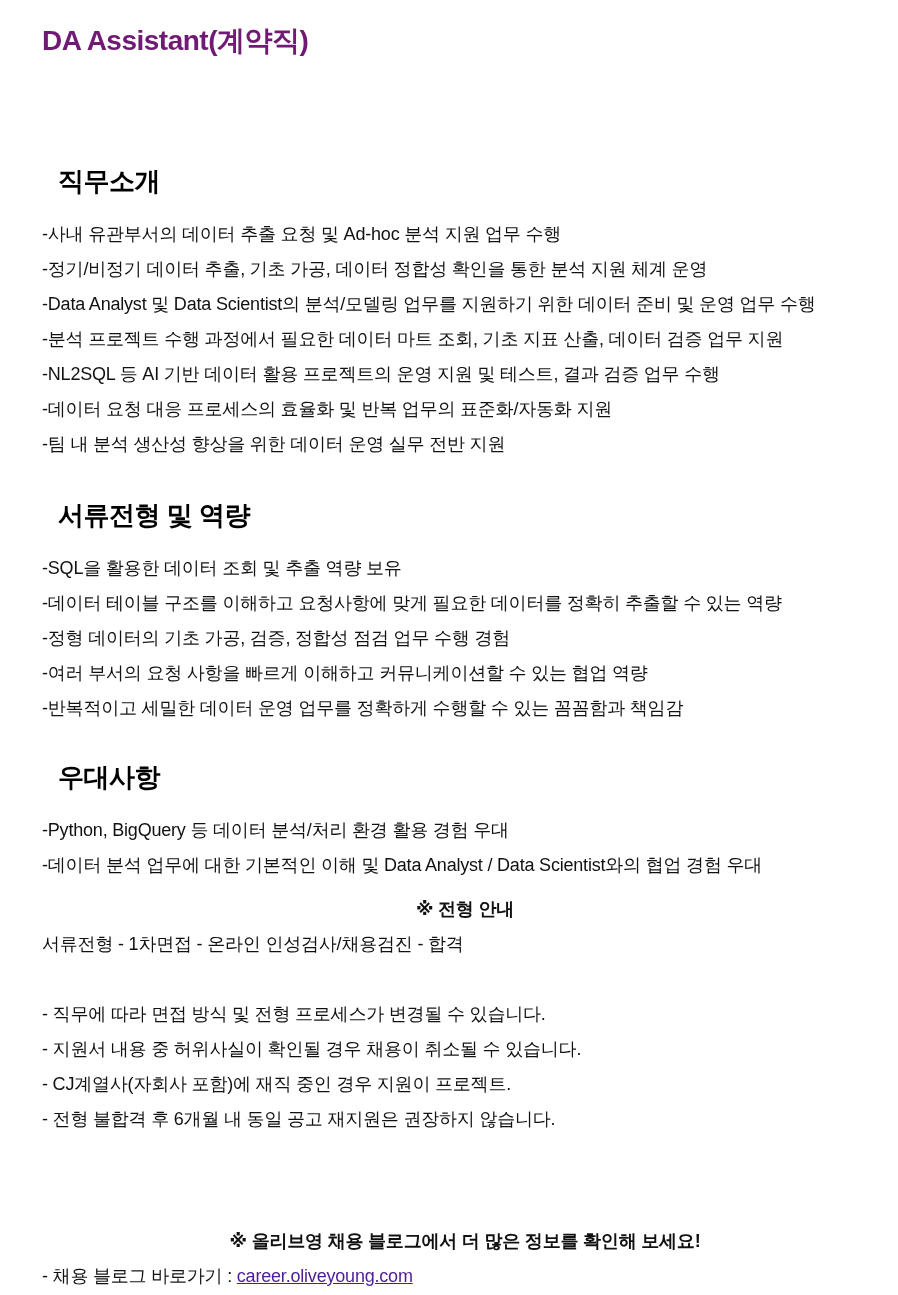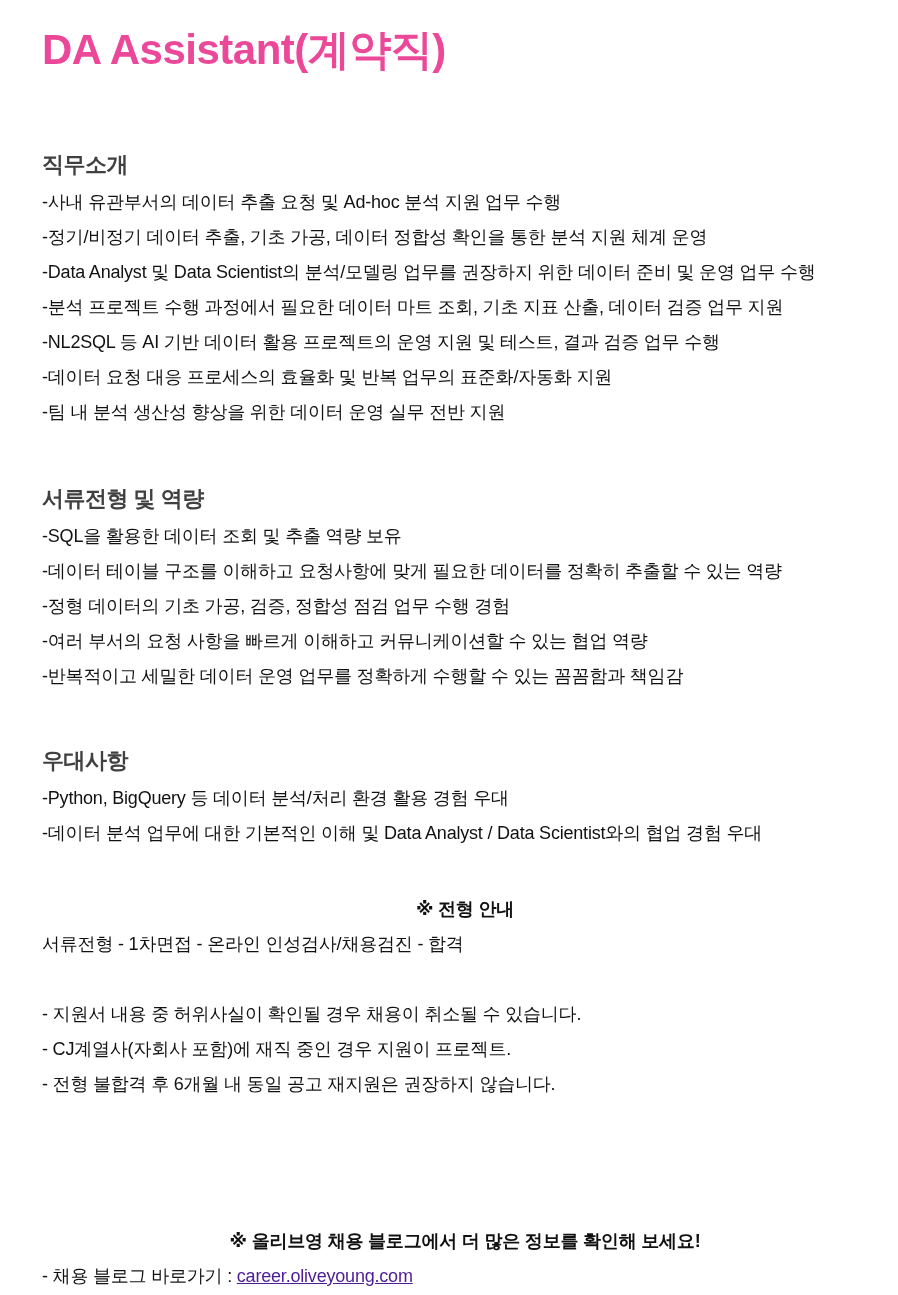--- a/index.html
+++ b/index.html
@@ -12,42 +12,42 @@
       height: 1295px;
       overflow: hidden;
       font-family: "Liberation Sans", "DejaVu Sans", sans-serif;
       color: #111111;
     }
     .page {
       padding: 0 0 0 42px;
       position: relative;
     }
     .title {
-      font-size: 42px;
+      font-size: 28px;
       font-weight: bold;
-      color: #ec4899;
+      color: #701a75;
       margin: 0;
       position: absolute;
       top: 22px;
       left: 42px;
       letter-spacing: -0.5px;
       white-space: nowrap;
     }
     .section {
       position: absolute;
       left: 42px;
       right: 10px;
     }
     .section-heading {
-      font-size: 22px;
+      font-size: 26px;
       font-weight: bold;
-      margin: 0;
+      margin: 16px;
       height: 40px;
       line-height: 40px;
-      color: #404040;
+      color: #000000;
       letter-spacing: -0.5px;
     }
     .line {
       font-size: 18px;
       line-height: 35px;
       height: 35px;
       white-space: nowrap;
       color: #111111;
       letter-spacing: -0.2px;
     }
@@ -65,21 +65,21 @@
 <body>
 
 <div class="page">
 
   <h1 class="title">DA Assistant(계약직)</h1>
 
   <div class="section" style="top:145px;">
     <h2 class="section-heading">직무소개</h2>
     <div class="line">-사내 유관부서의 데이터 추출 요청 및 Ad-hoc 분석 지원 업무 수행</div>
     <div class="line">-정기/비정기 데이터 추출, 기초 가공, 데이터 정합성 확인을 통한 분석 지원 체계 운영</div>
-    <div class="line">-Data Analyst 및 Data Scientist의 분석/모델링 업무를 권장하지 위한 데이터 준비 및 운영 업무 수행</div>
+    <div class="line">-Data Analyst 및 Data Scientist의 분석/모델링 업무를 지원하기 위한 데이터 준비 및 운영 업무 수행</div>
     <div class="line">-분석 프로젝트 수행 과정에서 필요한 데이터 마트 조회, 기초 지표 산출, 데이터 검증 업무 지원</div>
     <div class="line">-NL2SQL 등 AI 기반 데이터 활용 프로젝트의 운영 지원 및 테스트, 결과 검증 업무 수행</div>
     <div class="line">-데이터 요청 대응 프로세스의 효율화 및 반복 업무의 표준화/자동화 지원</div>
     <div class="line">-팀 내 분석 생산성 향상을 위한 데이터 운영 실무 전반 지원</div>
   </div>
 
   <div class="section" style="top:479px;">
     <h2 class="section-heading">서류전형 및 역량</h2>
     <div class="line">-SQL을 활용한 데이터 조회 및 추출 역량 보유</div>
     <div class="line">-데이터 테이블 구조를 이해하고 요청사항에 맞게 필요한 데이터를 정확히 추출할 수 있는 역량</div>
@@ -93,20 +93,21 @@
     <div class="line">-Python, BigQuery 등 데이터 분석/처리 환경 활용 경험 우대</div>
     <div class="line">-데이터 분석 업무에 대한 기본적인 이해 및 Data Analyst / Data Scientist와의 협업 경험 우대</div>
   </div>
 
   <div class="section" style="top:892px;">
     <div class="line bold-line">※ 전형 안내</div>
     <div class="line">서류전형 - 1차면접 - 온라인 인성검사/채용검진 - 합격</div>
   </div>
 
   <div class="section" style="top:997px;">
+    <div class="line">- 직무에 따라 면접 방식 및 전형 프로세스가 변경될 수 있습니다.</div>
     <div class="line">- 지원서 내용 중 허위사실이 확인될 경우 채용이 취소될 수 있습니다.</div>
     <div class="line">- CJ계열사(자회사 포함)에 재직 중인 경우 지원이 프로젝트.</div>
     <div class="line">- 전형 불합격 후 6개월 내 동일 공고 재지원은 권장하지 않습니다.</div>
   </div>
 
   <div class="section" style="top:1224px;">
     <div class="line bold-line">※ 올리브영 채용 블로그에서 더 많은 정보를 확인해 보세요!</div>
     <div class="line">
       <span>- 채용 블로그 바로가기 : </span><a class="link">career.oliveyoung.com</a>
     </div>

